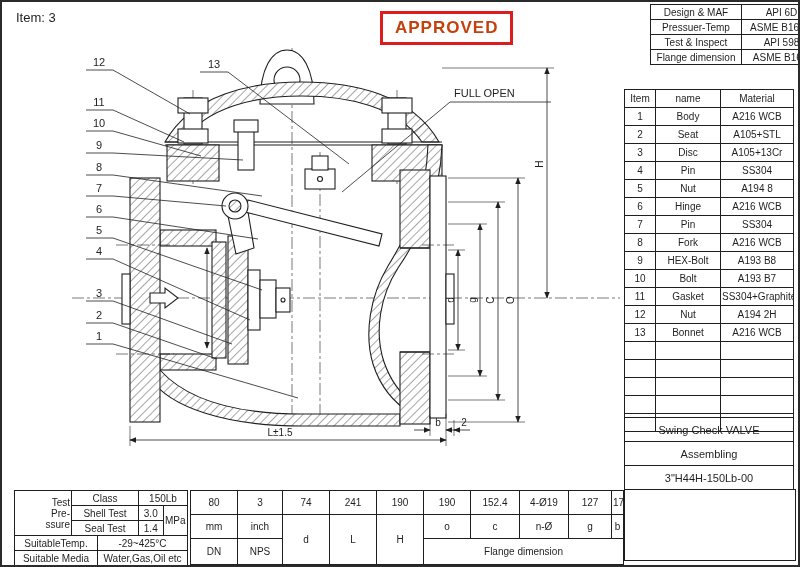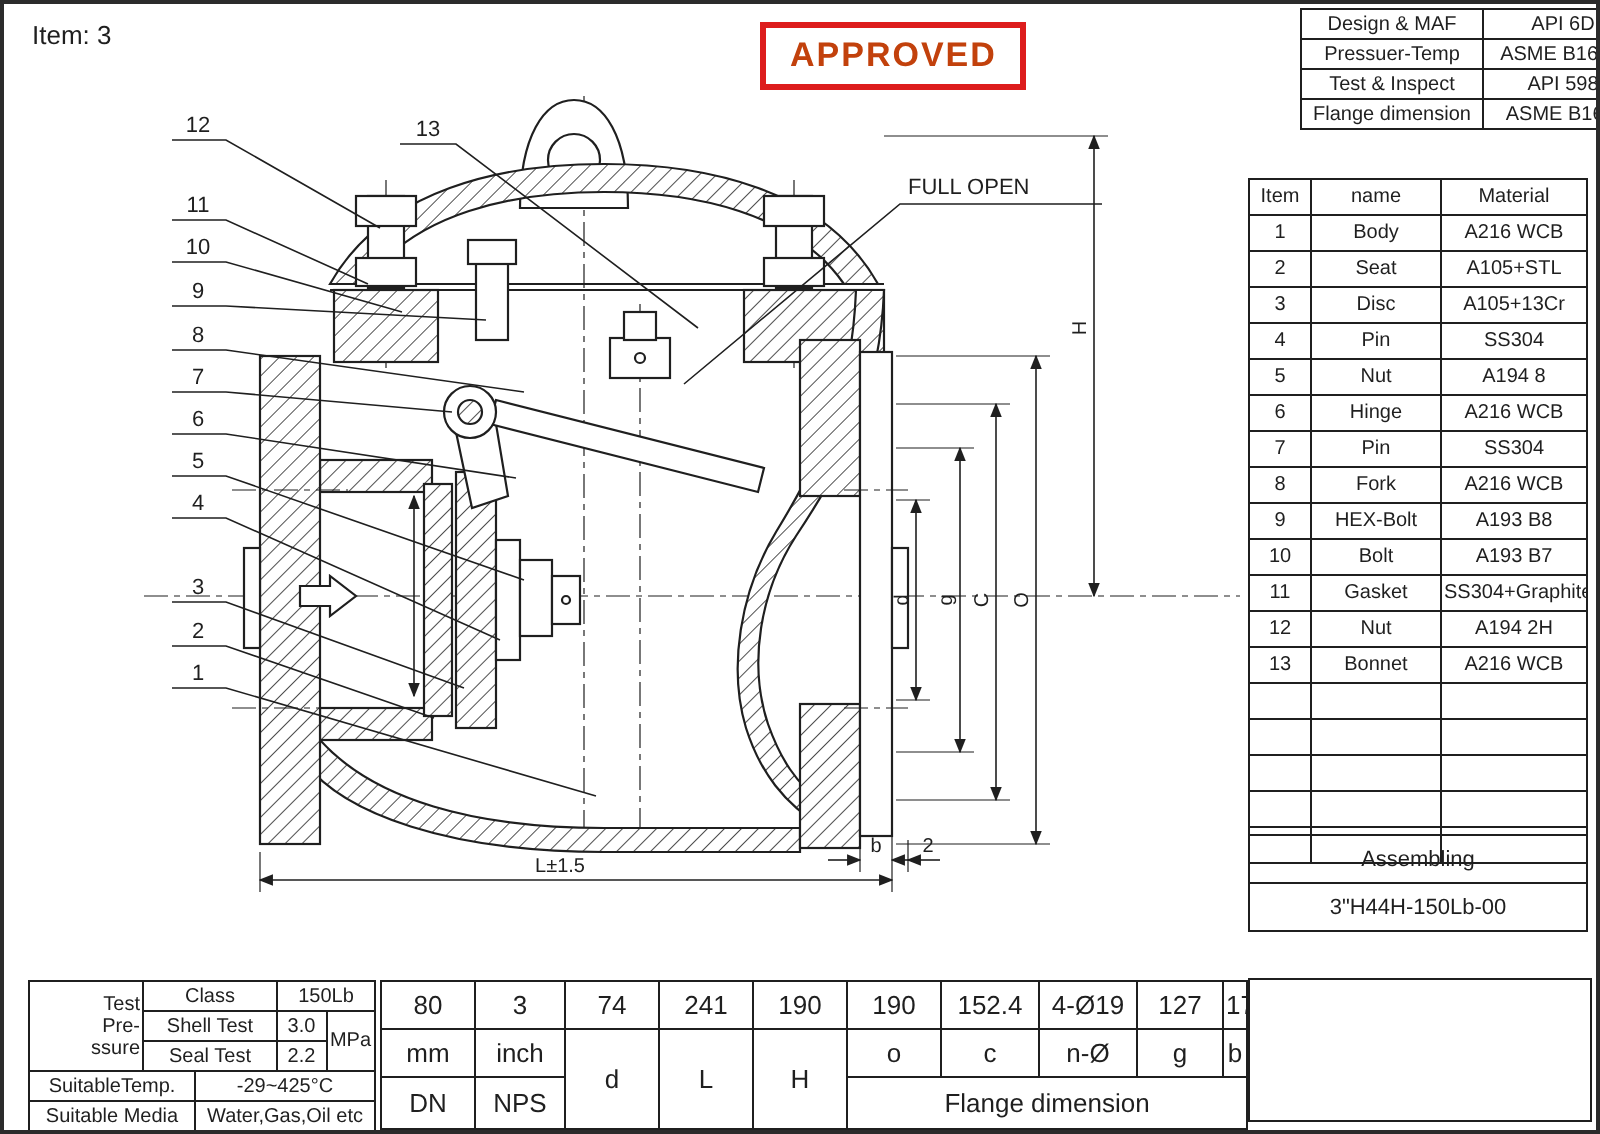--- a/index.html
+++ b/index.html
@@ -16,21 +16,21 @@
   .parts{position:absolute;left:622px;top:87px;width:170px;font-size:10px;}
   .parts td{height:17px;}
   .titleblock{position:absolute;left:622px;top:415px;width:170px;font-size:11px;}
   .titleblock td{height:23px;}
   .bottombox{position:absolute;left:622px;top:487px;width:170px;height:70px;border:1px solid #1f1f1f;}
   .testtbl{position:absolute;left:12px;top:488px;width:174px;font-size:10px;}
   .testtbl td{height:14px;}
   .testtbl .grp{font-size:10px;line-height:11px;text-align:right;}
   .testtbl2{position:absolute;left:12px;top:533px;width:174px;font-size:10px;}
   .testtbl2 td{height:14px;margin-left:48px;}
-  .dimtbl{position:absolute;left:188px;top:488px;width:434px;font-size:13px;}
+  .dimtbl{position:absolute;left:188px;top:488px;width:434px;font-size:10px;}
   .dimtbl td{height:23px;}
   svg .ln{stroke:#1f1f1f;fill:none;stroke-width:1.1;}
   svg .hatch{fill:url(#h);stroke:#1f1f1f;stroke-width:1.1;}
   svg .wht{fill:#fff;stroke:#1f1f1f;stroke-width:1.1;}
   svg .cl{stroke:#1f1f1f;stroke-width:0.6;stroke-dasharray:12 3 3 3;fill:none;}
   svg .dim{stroke:#1f1f1f;stroke-width:0.8;fill:none;}
   svg .ext{stroke:#1f1f1f;stroke-width:0.6;fill:none;}
   svg .dtx{font:10px "Liberation Sans",sans-serif;fill:#1f1f1f;}
   svg .ctx{font:11px "Liberation Sans",sans-serif;fill:#1f1f1f;}
 </style>
@@ -309,20 +309,23 @@
     <tr>
           <td></td>
           <td></td>
           <td></td>
         </tr>
   </tbody>
     </table>
 
   <table class="titleblock">
     <tbody>
+        <tr>
+          <td>Swing Check VALVE</td>
+        </tr>
     <tr>
           <td>Assembling</td>
         </tr>
     <tr>
           <td>3"H44H-150Lb-00</td>
         </tr>
   </tbody>
     </table>
   <div class="bottombox"></div>
 
@@ -337,21 +340,21 @@
       <td style="width:64px">Class</td>
       <td colspan="2">150Lb</td>
     </tr>
     <tr>
       <td>Shell Test</td>
       <td style="width:26px">3.0</td>
       <td style="width:28px" rowspan="2">MPa</td>
     </tr>
     <tr>
       <td>Seal Test</td>
-      <td>2.2</td>
+      <td>1.4</td>
     </tr>
   </tbody>
     </table>
   <table class="testtbl2">
     <tbody>
         <tr>
       <td style="width:80px">SuitableTemp.</td>
       <td>-29~425°C</td>
     </tr>
     <tr>

